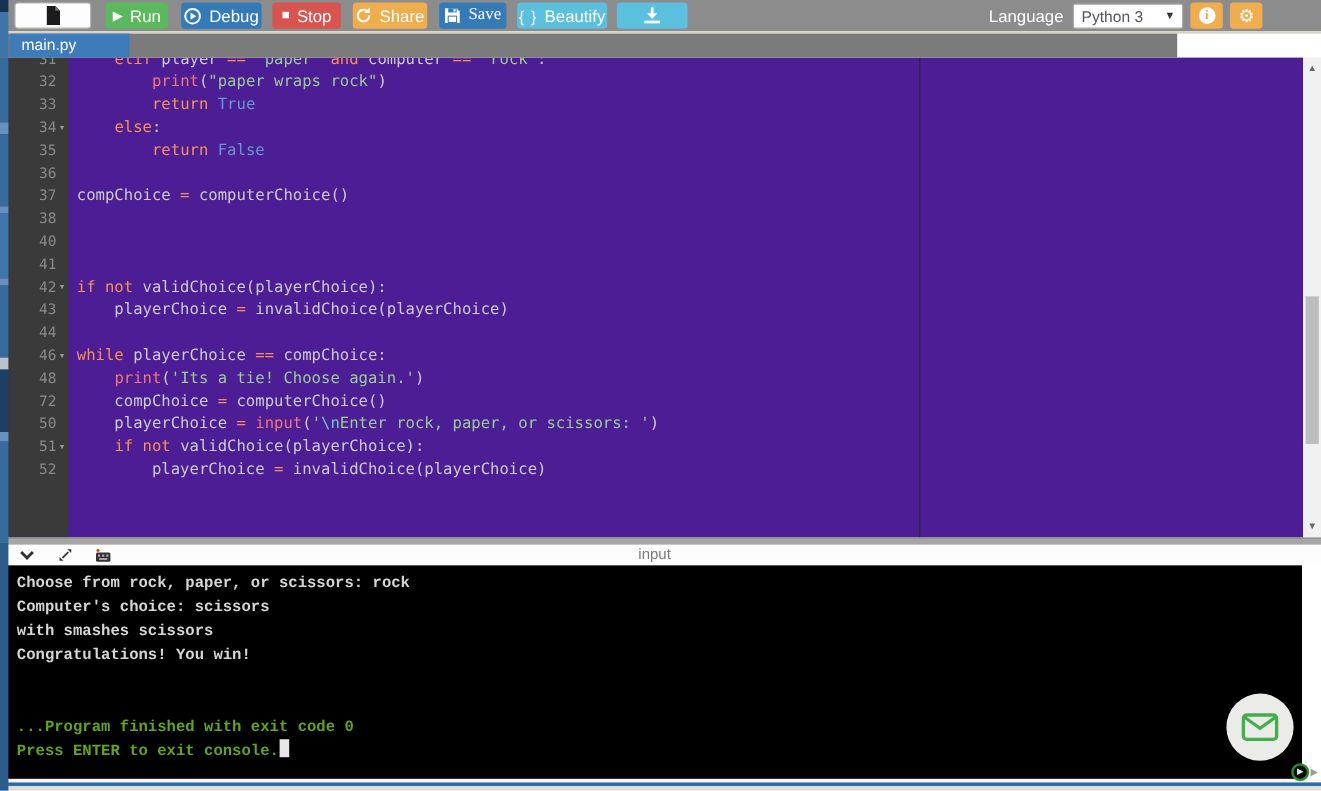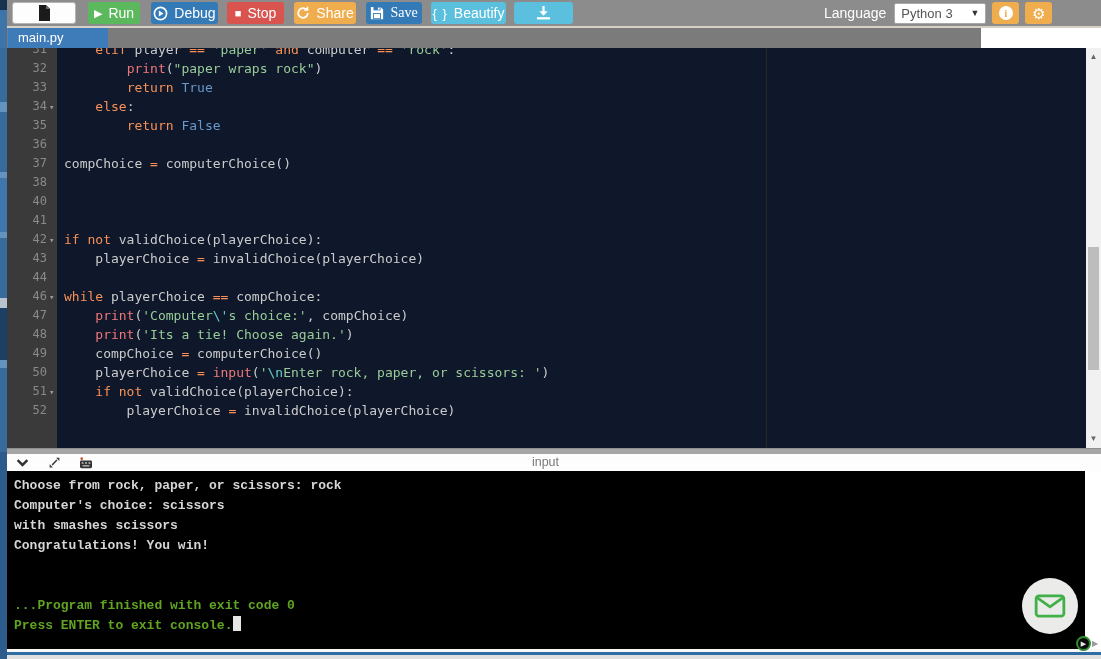--- a/index.html
+++ b/index.html
@@ -39,21 +39,21 @@
   .info-disc{width:14px;height:14px;border-radius:50%;background:#fff;color:#f0ad4e;
         font-family:"Liberation Serif",serif;font-weight:bold;font-size:11px;line-height:14px;text-align:center;}
   .gear-glyph{color:#fff;font-size:15px;line-height:15px;}
 
   
   .tabbar{position:absolute;left:0;top:28px;width:981px;height:20px;background:#7b7b7b;z-index:2;}
   .tab{position:absolute;left:8px;top:0;width:100px;height:20px;background:#3e7cb9;color:#fff;
        font-size:13px;line-height:20px;padding-left:10px;box-sizing:border-box;cursor:pointer;}
 
   
-  .editor{position:absolute;left:0;top:48px;width:1086px;height:400px;background:#0f172a;overflow:hidden;z-index:1;}
+  .editor{position:absolute;left:0;top:48px;width:1086px;height:400px;background:#4c1d95;overflow:hidden;z-index:1;}
   .gutterbg{position:absolute;left:7px;top:0;width:50px;height:100%;background:#3a3a3a;}
   .ruler{position:absolute;left:766px;top:0;width:1px;height:100%;background:#282828;}
   .rows{position:absolute;left:0;top:0;width:100%;margin-top:-8px;}
   .row{position:relative;height:19px;line-height:19px;font-family:"DejaVu Sans Mono",monospace;font-size:13px;}
   .num{position:absolute;left:7px;top:0;width:40px;text-align:right;color:#8a8a8a;font-size:12px;}
   .fold{position:absolute;left:49px;top:1px;color:#999;font-size:9px;cursor:pointer;}
   .codetext{position:absolute;left:64px;top:0;white-space:pre;}
   .sy-d{color:#cccccc}.sy-k{color:#f99157}.sy-b{color:#f2777a}.sy-s{color:#99cc99}
   .sy-e{color:#66cccc}.sy-o{color:#f99157}.sy-c{color:#6699cc}
 
@@ -255,29 +255,25 @@
         <div class="row">
           <span class="num">44</span>
           <span class="codetext"></span>
         </div>
         <div class="row">
           <span class="num">46</span>
           <span class="fold">▾</span>
           <span class="codetext"><span class="sy-k">while</span><span class="sy-d"> playerChoice </span><span class="sy-o">==</span><span class="sy-d"> compChoice:</span></span>
         </div>
         <div class="row">
-          <span class="num">47</span>
-          <span class="codetext"><span class="sy-d">    </span><span class="sy-b">print</span><span class="sy-d">(</span><span class="sy-s">'Computer</span><span class="sy-e">\'</span><span class="sy-s">s choice:'</span><span class="sy-d">, compChoice)</span></span>
-        </div>
-        <div class="row">
           <span class="num">48</span>
           <span class="codetext"><span class="sy-d">    </span><span class="sy-b">print</span><span class="sy-d">(</span><span class="sy-s">'Its a tie! Choose again.'</span><span class="sy-d">)</span></span>
         </div>
         <div class="row">
-          <span class="num">49</span>
+          <span class="num">72</span>
           <span class="codetext"><span class="sy-d">    compChoice </span><span class="sy-o">=</span><span class="sy-d"> computerChoice()</span></span>
         </div>
         <div class="row">
           <span class="num">50</span>
           <span class="codetext"><span class="sy-d">    playerChoice </span><span class="sy-o">=</span><span class="sy-d"> </span><span class="sy-b">input</span><span class="sy-d">(</span><span class="sy-s">'</span><span class="sy-e">\n</span><span class="sy-s">Enter rock, paper, or scissors: '</span><span class="sy-d">)</span></span>
         </div>
         <div class="row">
           <span class="num">51</span>
           <span class="fold">▾</span>
           <span class="codetext"><span class="sy-d">    </span><span class="sy-k">if</span><span class="sy-d"> </span><span class="sy-k">not</span><span class="sy-d"> validChoice(playerChoice):</span></span>

